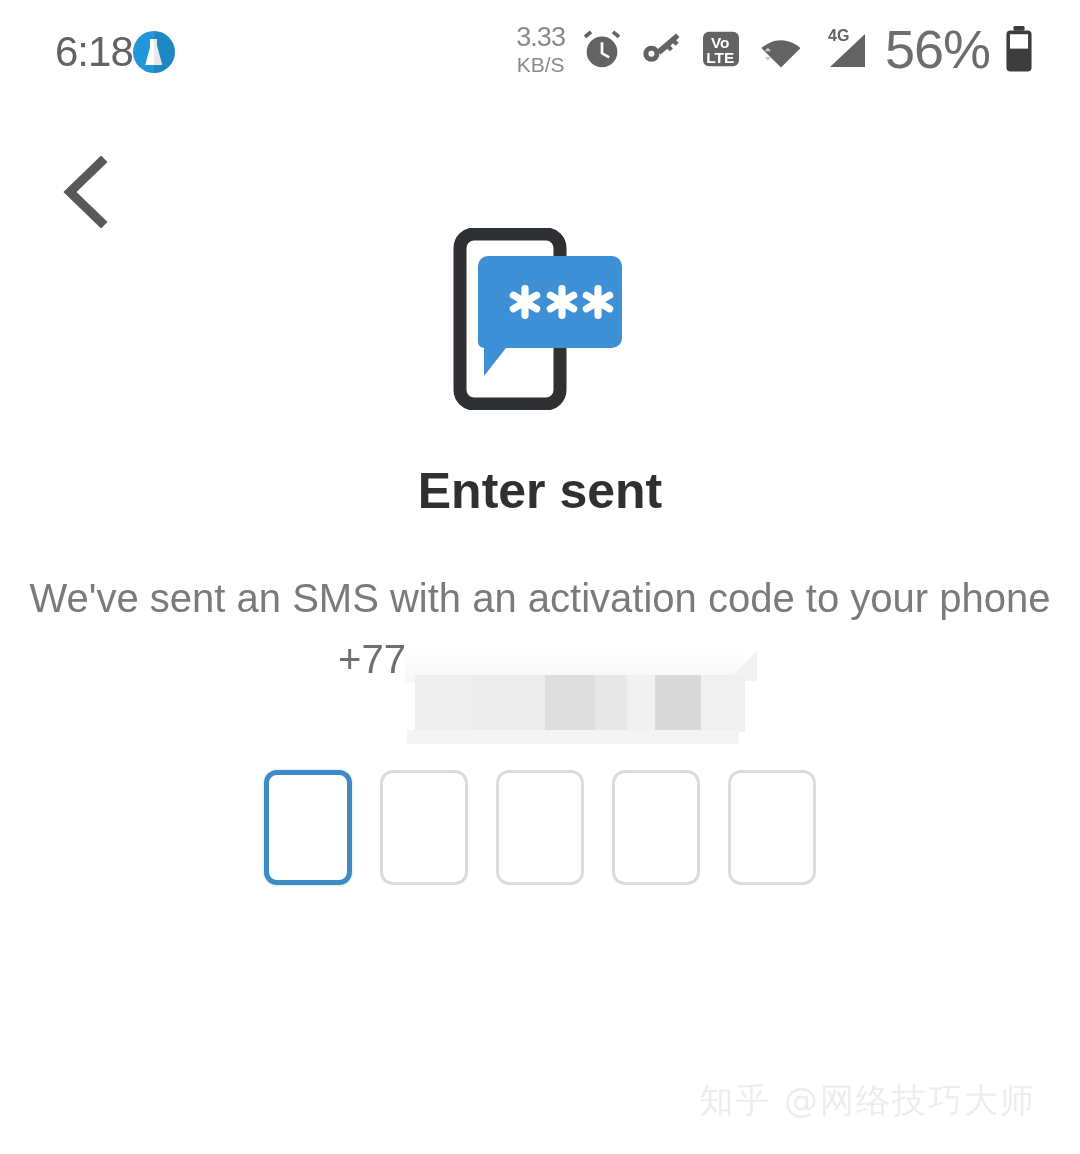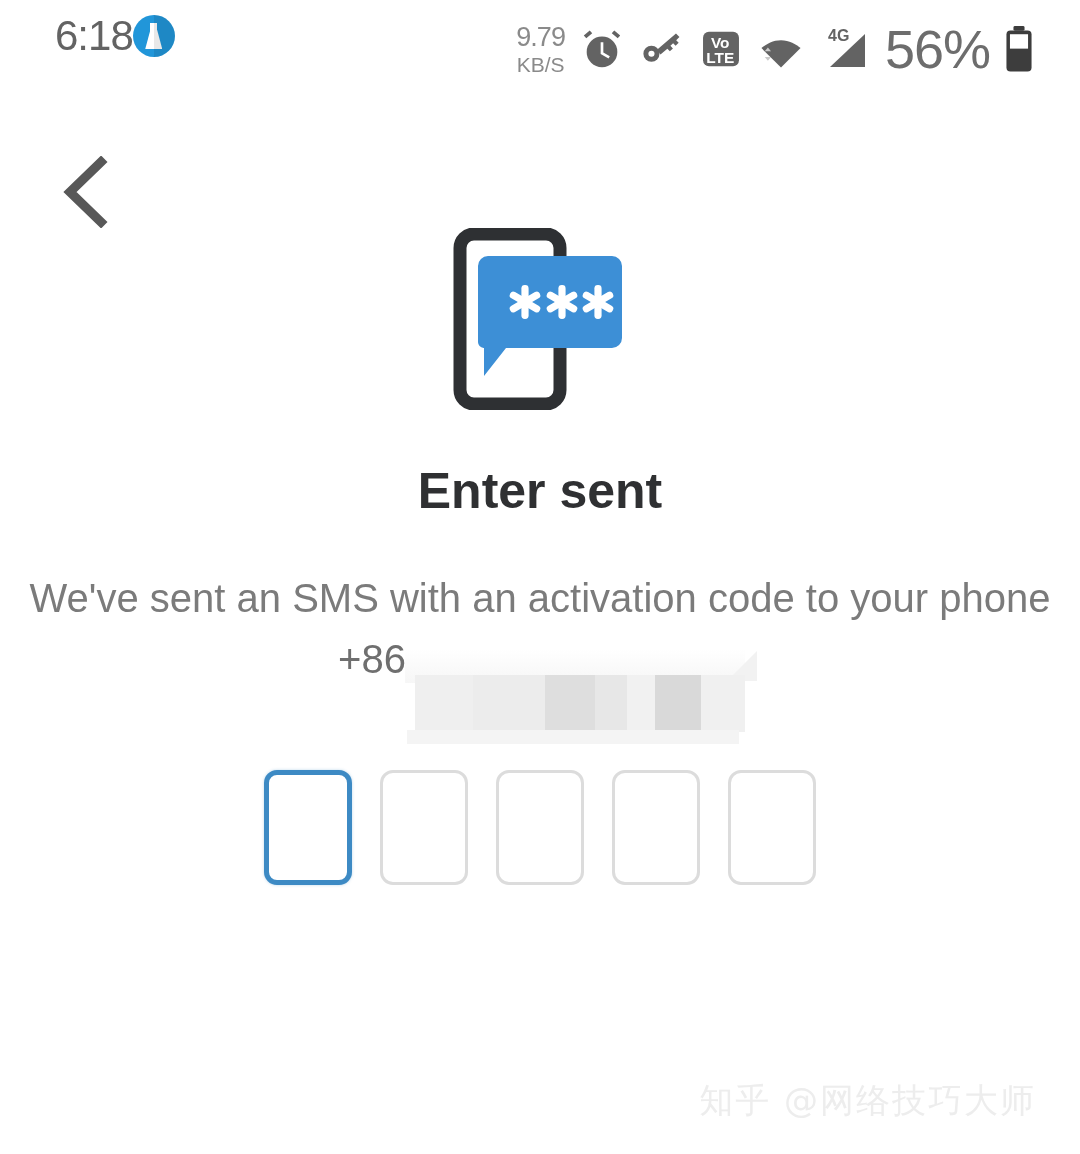--- a/index.html
+++ b/index.html
@@ -15,21 +15,21 @@
     background:#ffffff;
   }
 
   
   #status-bar {
     position:absolute; top:0; left:0;
     width:1080px; height:100px;
     display:flex; align-items:center;
   }
   #status-left {
-    position:absolute; left:55px; top:12px;
+    position:absolute; left:55px; top:28px;
     display:flex; align-items:center; 
   }
   #clock {
     font-size:42px; color:#636363; letter-spacing:-1px;
     font-family:"Liberation Sans", sans-serif;
   }
   .app-badge {
     width:42px; height:42px; border-radius:50%;
     background:#2196d9;
     display:flex; align-items:center; justify-content:center;
@@ -171,21 +171,21 @@
       <span id="clock">6:18</span>
       <span class="app-badge">
         <span class="flask"></span>
         <span class="badge-shade"></span>
       </span>
     </div>
 
     <div id="status-right">
 
       <span class="net-speed">
-        <span class="sp-val">9.79</span>
+        <span class="sp-val">3.33</span>
         <span class="sp-unit">KB/S</span>
       </span>
 
       <span class="sb-icon">
         <svg width="46" height="46" viewBox="0 0 24 24" fill="#636363">
           <path d="M5.6 2.3 2.5 4.9l1.3 1.5 3.1-2.6zM18.4 2.3l-1.3 1.5 3.1 2.6 1.3-1.5z"></path>
           <circle cx="12" cy="13.5" r="8"></circle>
           <path d="M11.3 8.5h1.4v5.3l3.4 2-0.7 1.2-4.1-2.4z" fill="#ffffff"></path>
         </svg>
       </span>
@@ -269,21 +269,21 @@
         </g>
       </g>
     </svg>
   </div>
 
   <div id="title">Enter sent</div>
 
   <div id="subtitle-block">
     <div id="subtitle-line1">We've sent an SMS with an activation code to your phone</div>
     <div id="phone-row">
-      <span id="phone-prefix">+86</span>
+      <span id="phone-prefix">+77</span>
       <span id="redaction">
         <span class="haze"></span>
         <span class="tail"></span>
         <span class="mos" style="left:0px;   width:58px; background:#efefef;"></span>
         <span class="mos" style="left:58px;  width:72px; background:#ececec;"></span>
         <span class="mos" style="left:130px; width:50px; background:#dedede;"></span>
         <span class="mos" style="left:180px; width:32px; background:#e7e7e7;"></span>
         <span class="mos" style="left:212px; width:28px; background:#f1f1f1;"></span>
         <span class="mos" style="left:240px; width:46px; background:#d9d9d9;"></span>
         <span class="mos" style="left:286px; width:44px; background:#f0f0f0;"></span>

